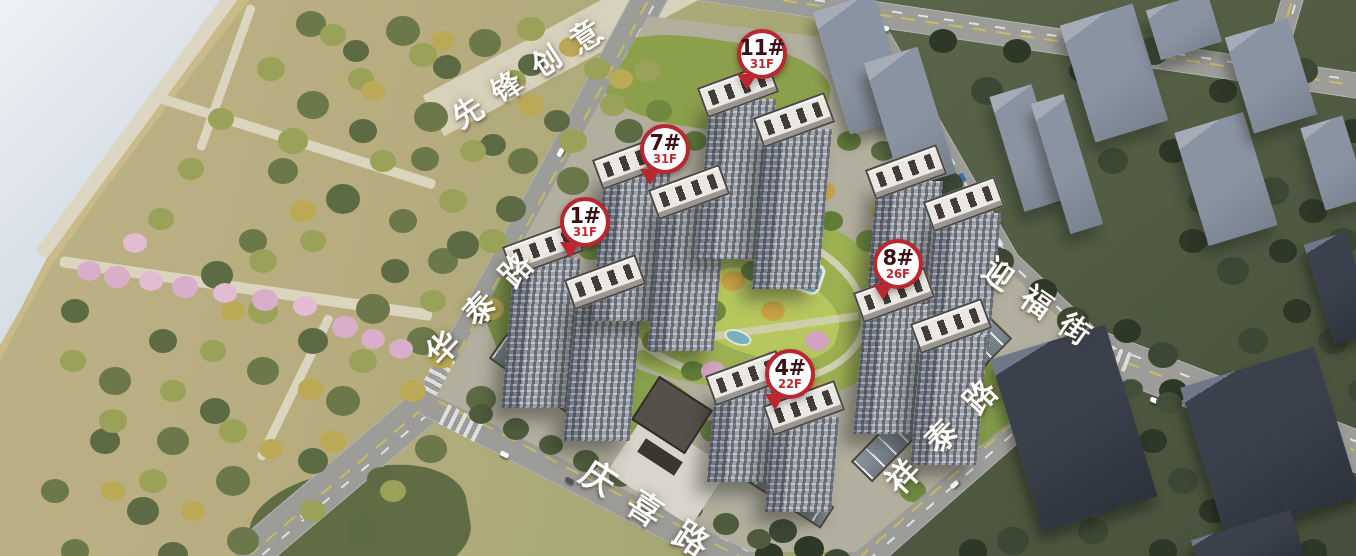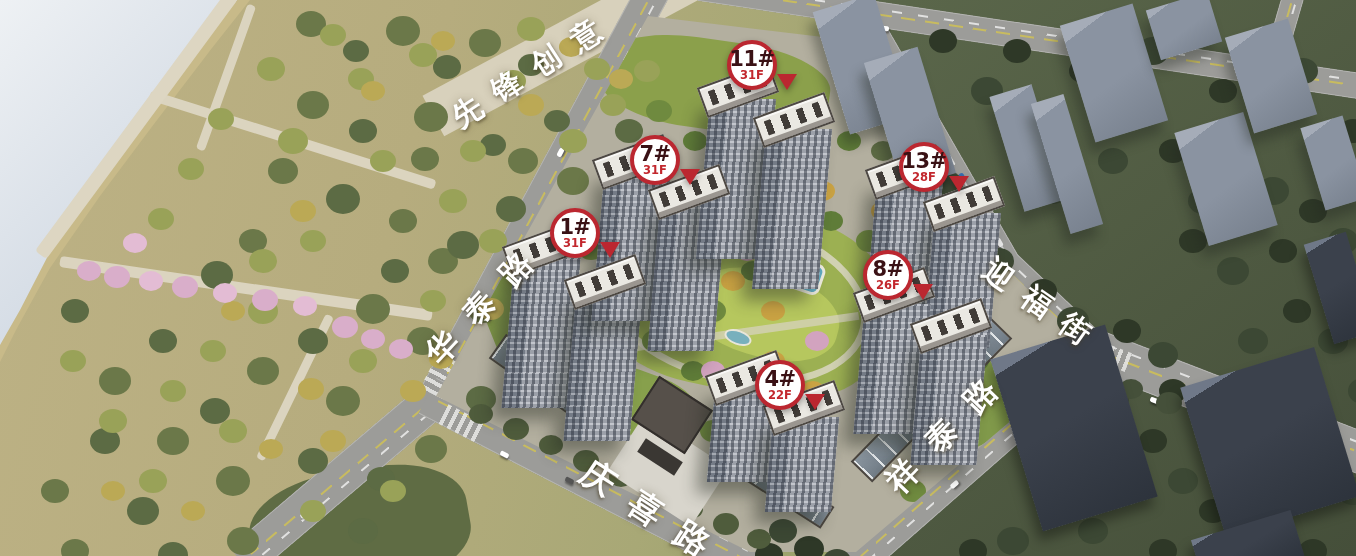--- a/index.html
+++ b/index.html
@@ -122,21 +122,21 @@
   
   .lbl{color:#fff;font-weight:700;white-space:nowrap;z-index:12;transform-origin:0 50%;
     text-shadow:0 2px 3px rgba(70,60,35,.6),0 0 8px rgba(70,60,35,.35);}
   .lblXF{left:455px;top:100px;transform:rotate(-33deg);font-size:30px;letter-spacing:17px;}
   .lblHT{left:432px;top:338px;transform:rotate(-47deg);font-size:32px;letter-spacing:22px;}
   .lblYF{left:986px;top:246px;transform:rotate(35deg);font-size:30px;letter-spacing:17px;}
   .lblXT{left:892px;top:466px;transform:rotate(-46deg);font-size:32px;letter-spacing:24px;}
   .lblQX{left:584px;top:446px;transform:rotate(33deg);font-size:34px;letter-spacing:22px;}
 
   
-  .pin{transform:translate(-50%,-100%);display:flex;position:absolute;align-items:flex-end;
+  .pin{transform:translate(-50%,-100%);display:flex;position:absolute;flex-direction:column;align-items:flex-start;
     z-index:20;filter:drop-shadow(0 3px 3px rgba(0,0,0,.35));}
   .pin .head{position:static;width:50px;height:50px;background:#fff;border:4px solid #bb2730;border-radius:50%;
     display:flex;flex-direction:column;align-items:center;justify-content:center;}
   .pin .num{position:static;font-size:21px;font-weight:800;color:#3a1115;line-height:1.05;letter-spacing:-.5px;}
   .pin .flr{position:static;font-size:11.5px;font-weight:700;color:#c2272d;line-height:1;}
   .pin .tail{position:static;width:0;height:0;border-left:10px solid transparent;border-right:10px solid transparent;
     border-top:16px solid #bb2730;margin-top:-5px;}
   .p0{left:585px;top:258px;} .p1{left:790px;top:410px;} .p2{left:665px;top:185px;}
   .p3{left:898px;top:300px;} .p4{left:762px;top:90px;}  .p5{left:934px;top:192px;}
 </style>
@@ -291,20 +291,13 @@
     </div>
     <div class="tail"></div>
   </div>
   <div class="pin p4">
     <div class="head">
       <span class="num">11#</span>
       <span class="flr">31F</span>
     </div>
     <div class="tail"></div>
   </div>
-  <div class="pin p5">
-    <div class="head">
-      <span class="num">13#</span>
-      <span class="flr">28F</span>
-    </div>
-    <div class="tail"></div>
-  </div>
 </div>
 
 </body></html>

